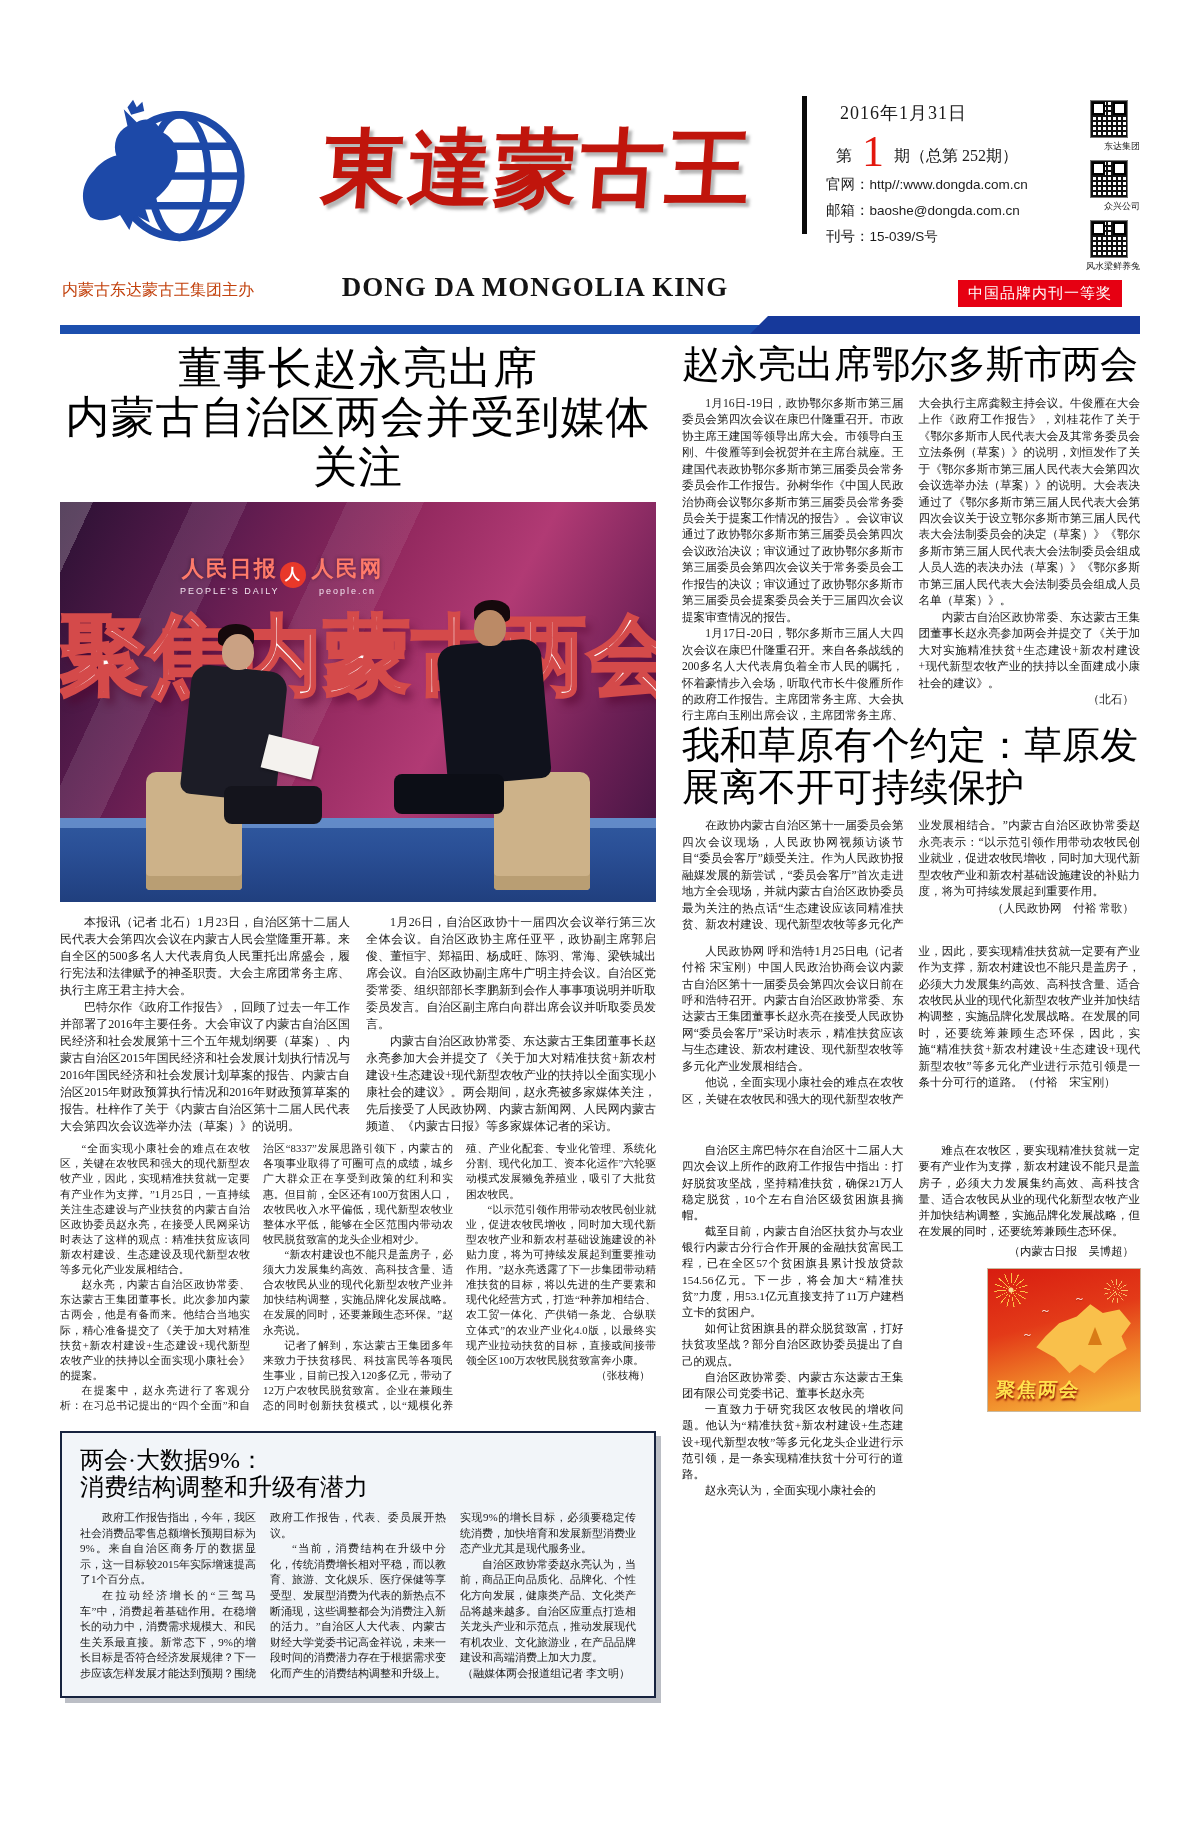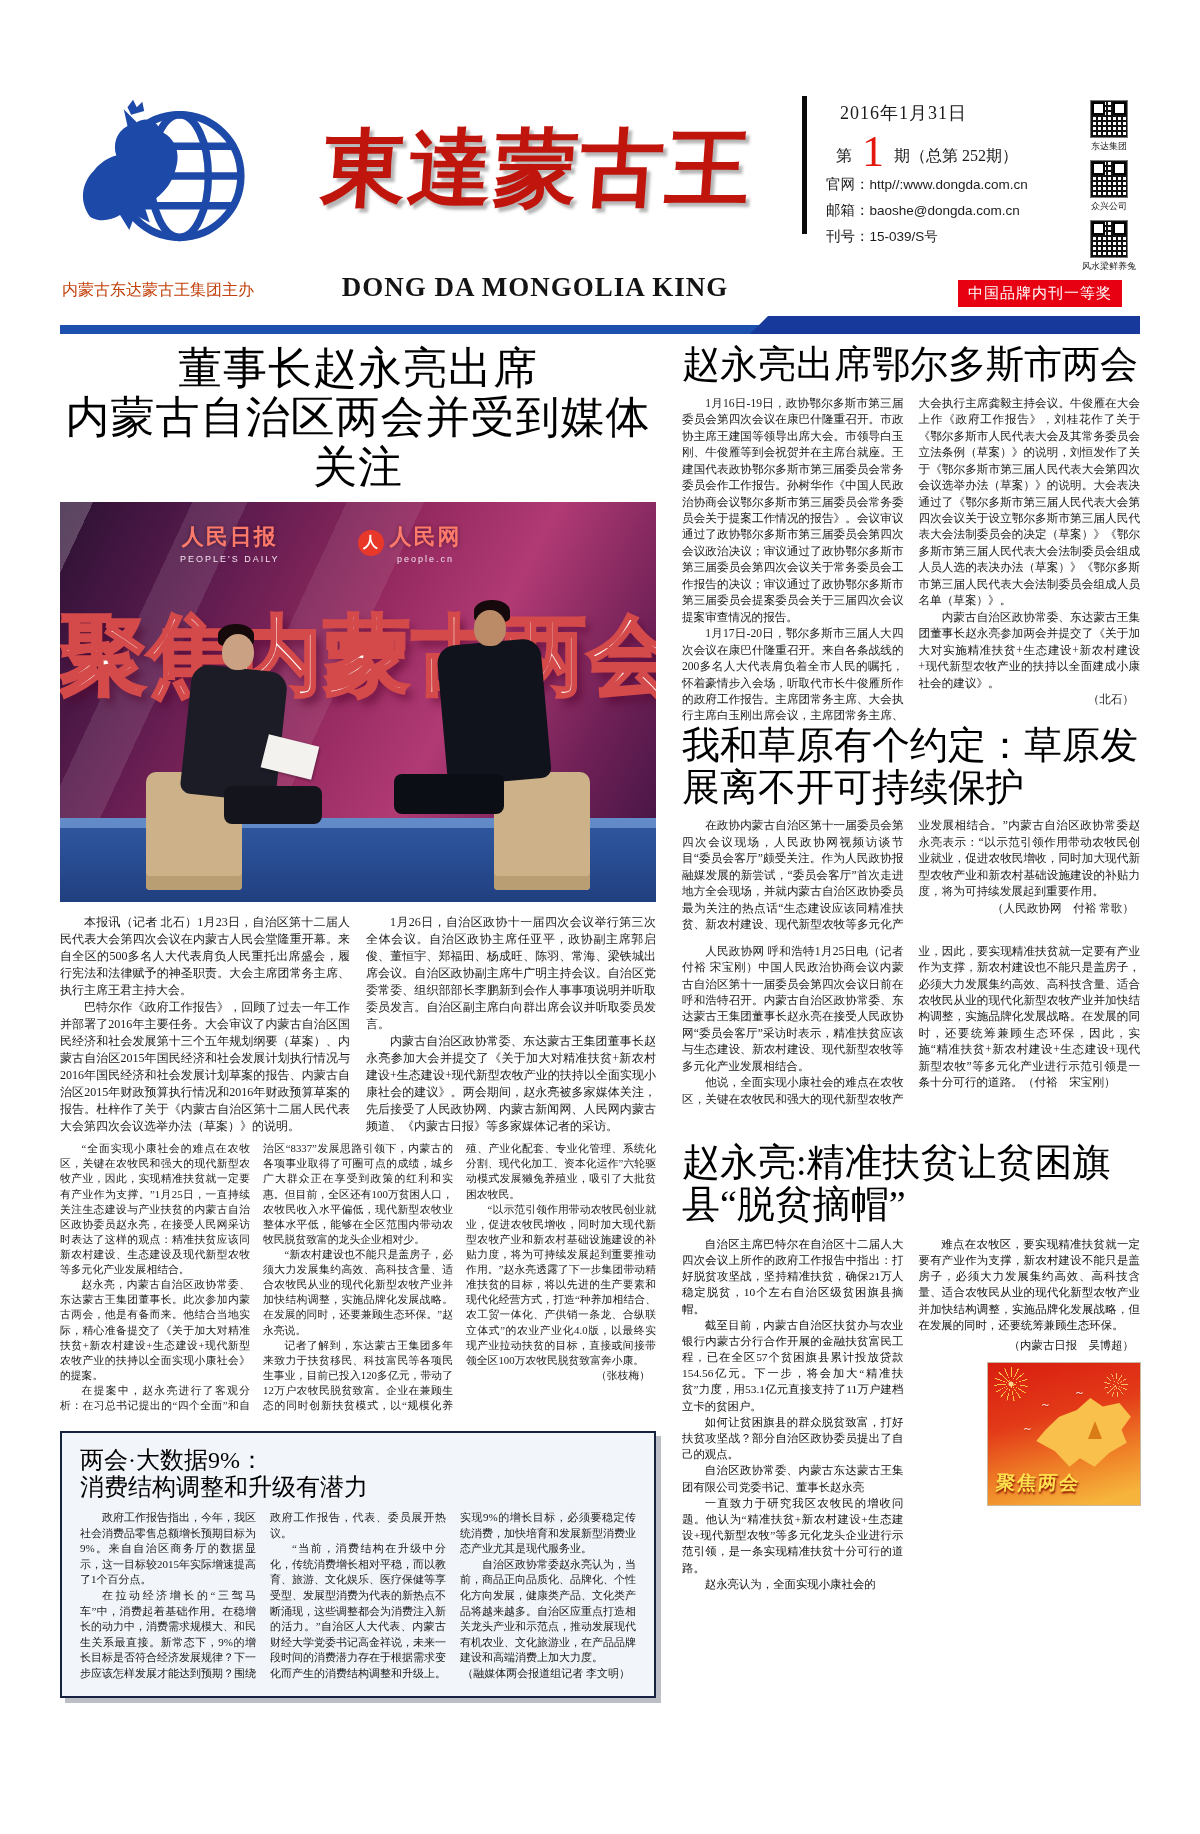--- a/index.html
+++ b/index.html
@@ -38,21 +38,21 @@
     width:38px; height:38px; margin:0 auto; border:1px solid #777; background:
       repeating-linear-gradient(0deg,#111 0 2px,transparent 2px 5px),
       repeating-linear-gradient(90deg,#111 0 2px,#fff 2px 5px);
     position:relative;
   }
   .qr::before, .qr::after {
     content:""; position:absolute; width:9px; height:9px; background:#fff; border:2px solid #000;
   }
   .qr::before { left:1px; top:1px; }
   .qr::after { right:1px; top:1px; }
-  .qr-label { font-size:9px; margin-top:2px; color:#222; letter-spacing:0; }
+  .qr-label { font-size:9px; margin-top:2px; color:#222; letter-spacing:0;text-align:right; }
   .award-box {
     position:absolute; right:18px; top:184px; background:#e60012; color:#fff;
     font-size:15px; padding:4px 10px; letter-spacing:1px;
   }
   
   .blue-rule { position:relative; height:20px; margin-top:2px; }
   .blue-rule .thin { position:absolute; left:0; right:0; top:9px; height:9px; background:#1c4fae; }
   .blue-rule .thick {
     position:absolute; right:0; top:0; width:390px; height:18px; background:#16399b;
     clip-path:polygon(18px 0,100% 0,100% 100%,0 100%);
@@ -102,21 +102,21 @@
     position:relative; width:596px; height:400px; overflow:hidden;
     background:linear-gradient(118deg,#2a1133 0%,#5b1b4e 22%,#93295f 45%,#b13a74 62%,#6e2056 82%,#3a123f 100%);
   }
   .photo .beams {
     position:absolute; inset:0;
     background:
       linear-gradient(115deg, rgba(255,255,255,.22) 0 30px, transparent 30px 100%),
       linear-gradient(115deg, transparent 0 120px, rgba(255,255,255,.10) 120px 170px, transparent 170px 100%),
       linear-gradient(115deg, transparent 0 260px, rgba(255,255,255,.08) 260px 330px, transparent 330px 100%);
   }
-  .ph-logos { position:absolute; top:20px; left:120px; display:flex; gap:78px; z-index:2; }
+  .ph-logos { position:absolute; top:52px; left:120px; display:flex; z-index:2; }
   .ph-logo { text-align:center; }
   .ph-logo .cn { font-size:22px; font-weight:700; color:#ff7a6a; letter-spacing:2px; display:block; text-shadow:0 0 4px rgba(0,0,0,.4); }
   .ph-logo .en { font-size:9px; color:#f2e3ef; letter-spacing:2px; display:block; margin-top:2px; font-family:"Liberation Sans",sans-serif; }
   .ph-logo2 { display:flex; align-items:center; gap:6px; }
   .pn-circle {
     width:26px; height:26px; border-radius:50%; background:#e8382a; color:#fff; font-size:15px;
     display:inline-flex; align-items:center; justify-content:center; font-weight:700;
   }
   .ph-big {
     position:absolute; top:96px; left:0; width:100%; text-align:center; z-index:1;
@@ -338,21 +338,20 @@
         </div>
 
         <div class="art">
           <div class="art-body2 bodytext">
               <p>人民政协网 呼和浩特1月25日电（记者 付裕 宋宝刚）中国人民政治协商会议内蒙古自治区第十一届委员会第四次会议日前在呼和浩特召开。内蒙古自治区政协常委、东达蒙古王集团董事长赵永亮在接受人民政协网“委员会客厅”采访时表示，精准扶贫应该与生态建设、新农村建设、现代新型农牧等多元化产业发展相结合。</p>
               <p>他说，全面实现小康社会的难点在农牧区，关键在农牧民和强大的现代新型农牧产业，因此，要实现精准扶贫就一定要有产业作为支撑，新农村建设也不能只是盖房子，必须大力发展集约高效、高科技含量、适合农牧民从业的现代化新型农牧产业并加快结构调整，实施品牌化发展战略。在发展的同时，还要统筹兼顾生态环保，因此，实施“精准扶贫+新农村建设+生态建设+现代新型农牧”等多元化产业进行示范引领是一条十分可行的道路。（付裕　宋宝刚）</p>
             </div>
         </div>
 
         <div class="art" style="margin-top:34px;">
-          <h2 class="sec-headline">赵永亮:精准扶贫让贫困旗县“脱贫摘帽”</h2>
           <div class="split-cols">
             <div class="scol">
                 <p>自治区主席巴特尔在自治区十二届人大四次会议上所作的政府工作报告中指出：打好脱贫攻坚战，坚持精准扶贫，确保21万人稳定脱贫，10个左右自治区级贫困旗县摘帽。</p>
                 <p>截至目前，内蒙古自治区扶贫办与农业银行内蒙古分行合作开展的金融扶贫富民工程，已在全区57个贫困旗县累计投放贷款154.56亿元。下一步，将会加大“精准扶贫”力度，用53.1亿元直接支持了11万户建档立卡的贫困户。</p>
                 <p>如何让贫困旗县的群众脱贫致富，打好扶贫攻坚战？部分自治区政协委员提出了自己的观点。</p>
                 <p>自治区政协常委、内蒙古东达蒙古王集团有限公司党委书记、董事长赵永亮</p>
                 <p>一直致力于研究我区农牧民的增收问题。他认为“精准扶贫+新农村建设+生态建设+现代新型农牧”等多元化龙头企业进行示范引领，是一条实现精准扶贫十分可行的道路。</p>
                 <p>赵永亮认为，全面实现小康社会的</p>
               </div>
             <div class="scol">

